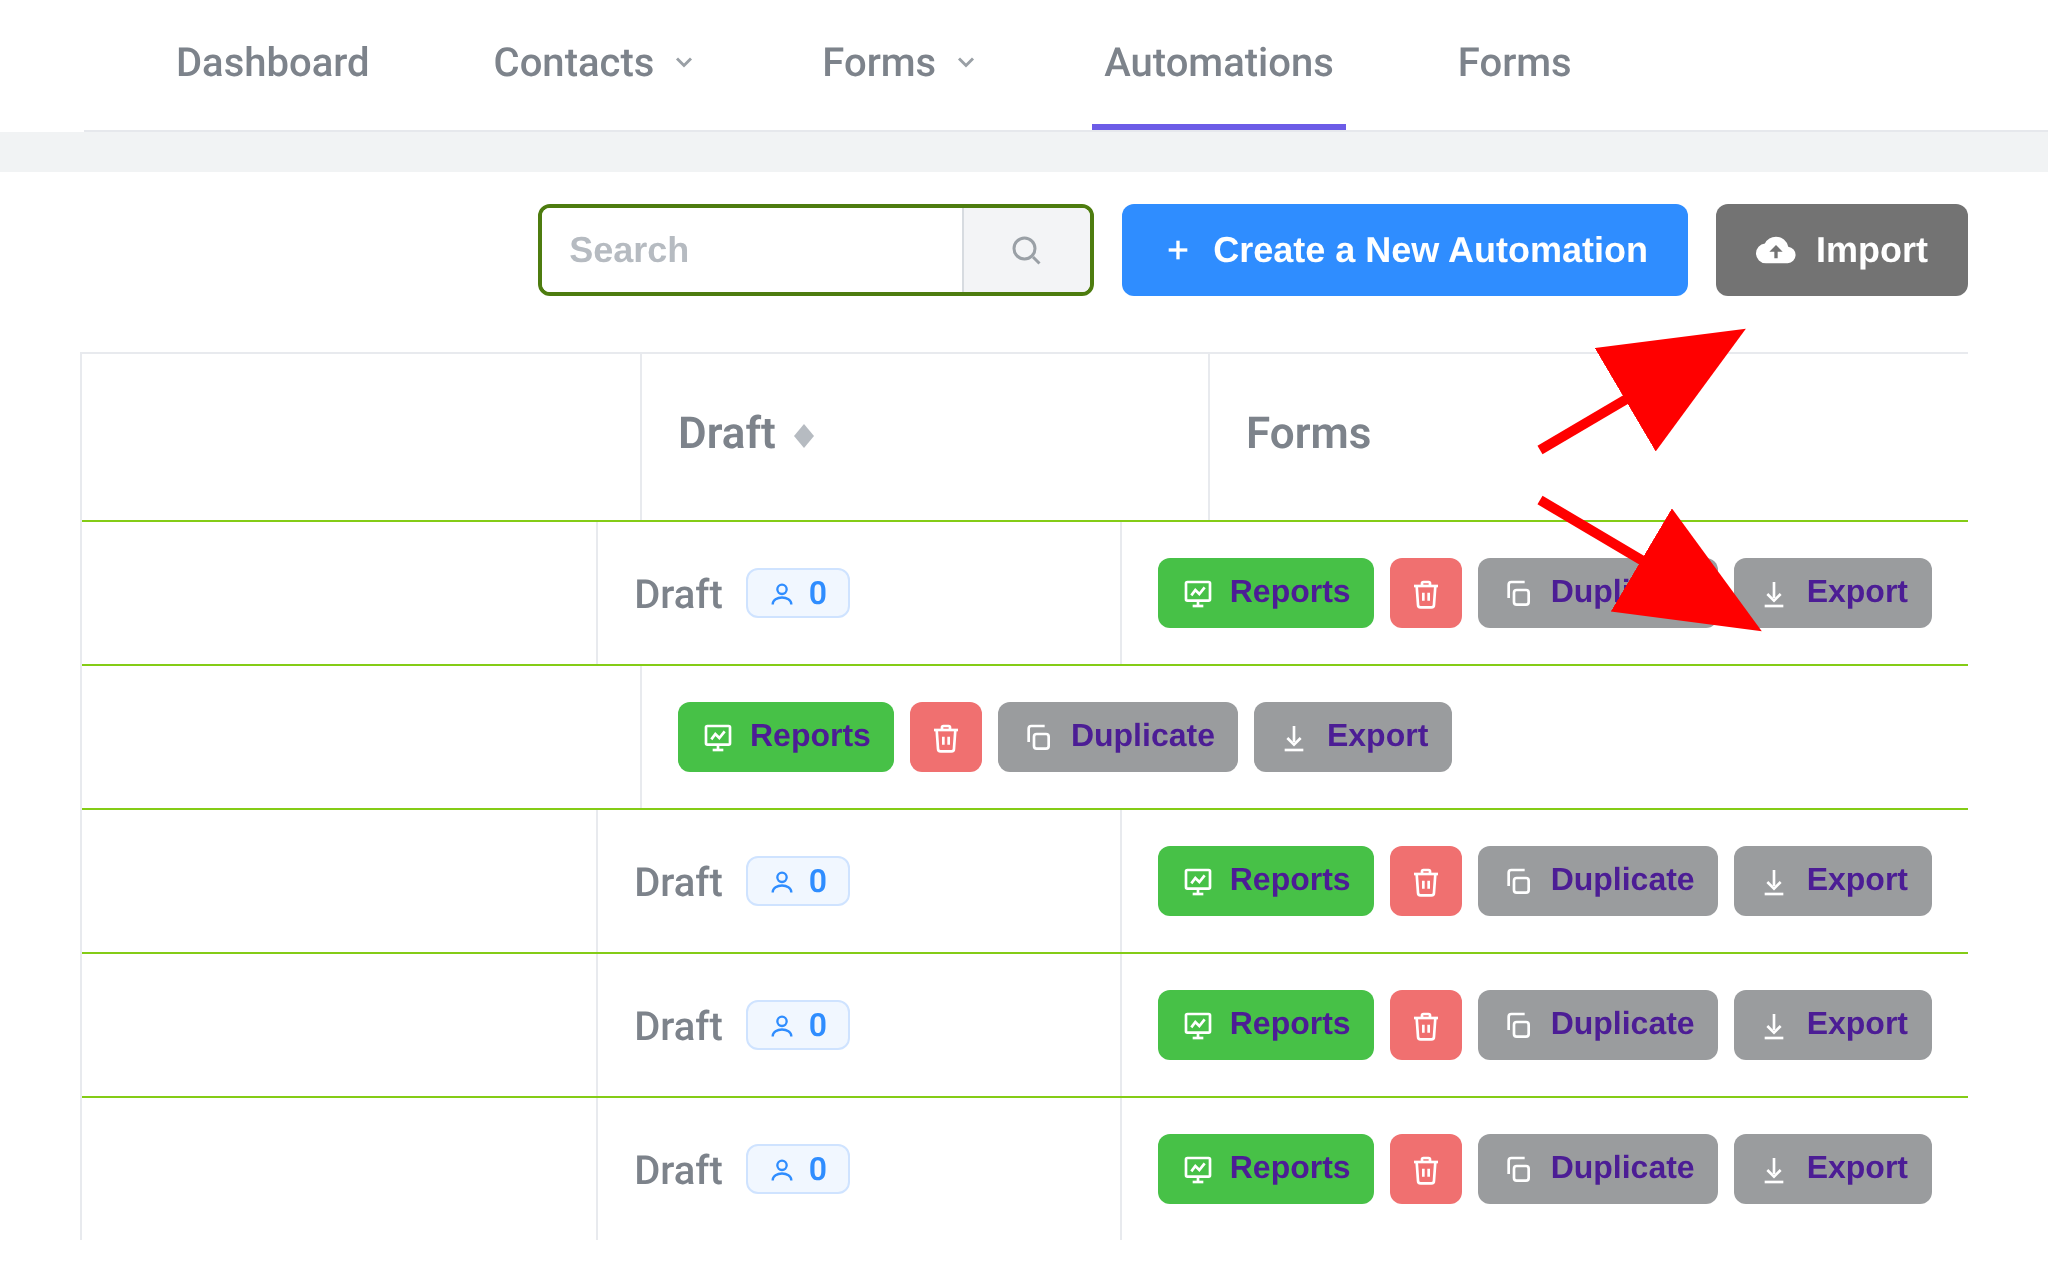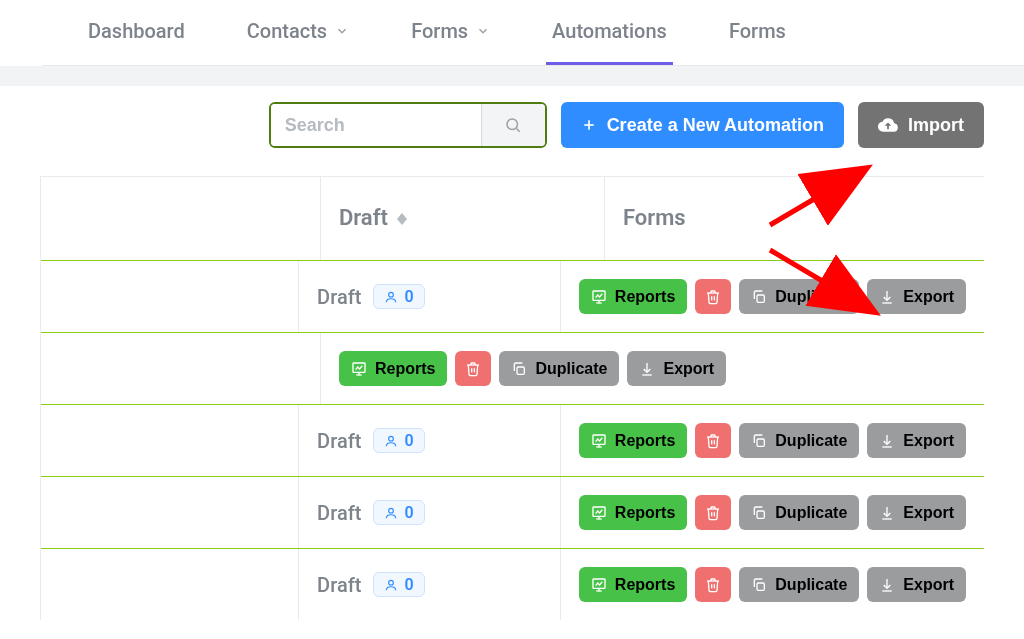--- a/index.html
+++ b/index.html
@@ -32,21 +32,21 @@
     .col-status { width: 284px; border-right: 1px solid #e8eaee; }
     .col-action { flex: 1; }
     .th .sort { display: inline-flex; flex-direction: column; margin-left: 4px; vertical-align: middle; }
 
     .tr { display: flex; border-top: 1px solid #84cc16; }
     .td { padding: 18px; display: flex; align-items: center; font-size: 20px; color: #7d838b; }
     .status-text { font-weight: 500; }
     .badge-pill { display: inline-flex; align-items: center; gap: 6px; margin-left: 12px; border: 1px solid #cfe3ff; background: #f1f7ff; color: #2f8dff; font-size: 16px; font-weight: 600; padding: 2px 10px; border-radius: 6px; }
 
     .action-btns { display: flex; align-items: center; gap: 8px; }
-    .abtn { display: inline-flex; align-items: center; gap: 8px; border: none; border-radius: 6px; height: 35px; padding: 0 12px; font-size: 16px; font-weight: 600; color: #000000; cursor: pointer; }
+    .abtn { display: inline-flex; align-items: center; gap: 8px; border: none; border-radius: 6px; height: 35px; padding: 0 12px; font-size: 16px; font-weight: 600; color: #4c1d95; cursor: pointer; }
     .abtn.reports { background: #47c147; }
     .abtn.delete  { background: #f07070; width: 36px; justify-content: center; padding: 0; }
     .abtn.dup     { background: #9a9c9e; }
     .abtn.export  { background: #9a9c9e; }
 
     svg { display: block; }
 
     
     .arrow-svg { position: absolute; top: 0; left: 0; pointer-events: none; }
   </style>

